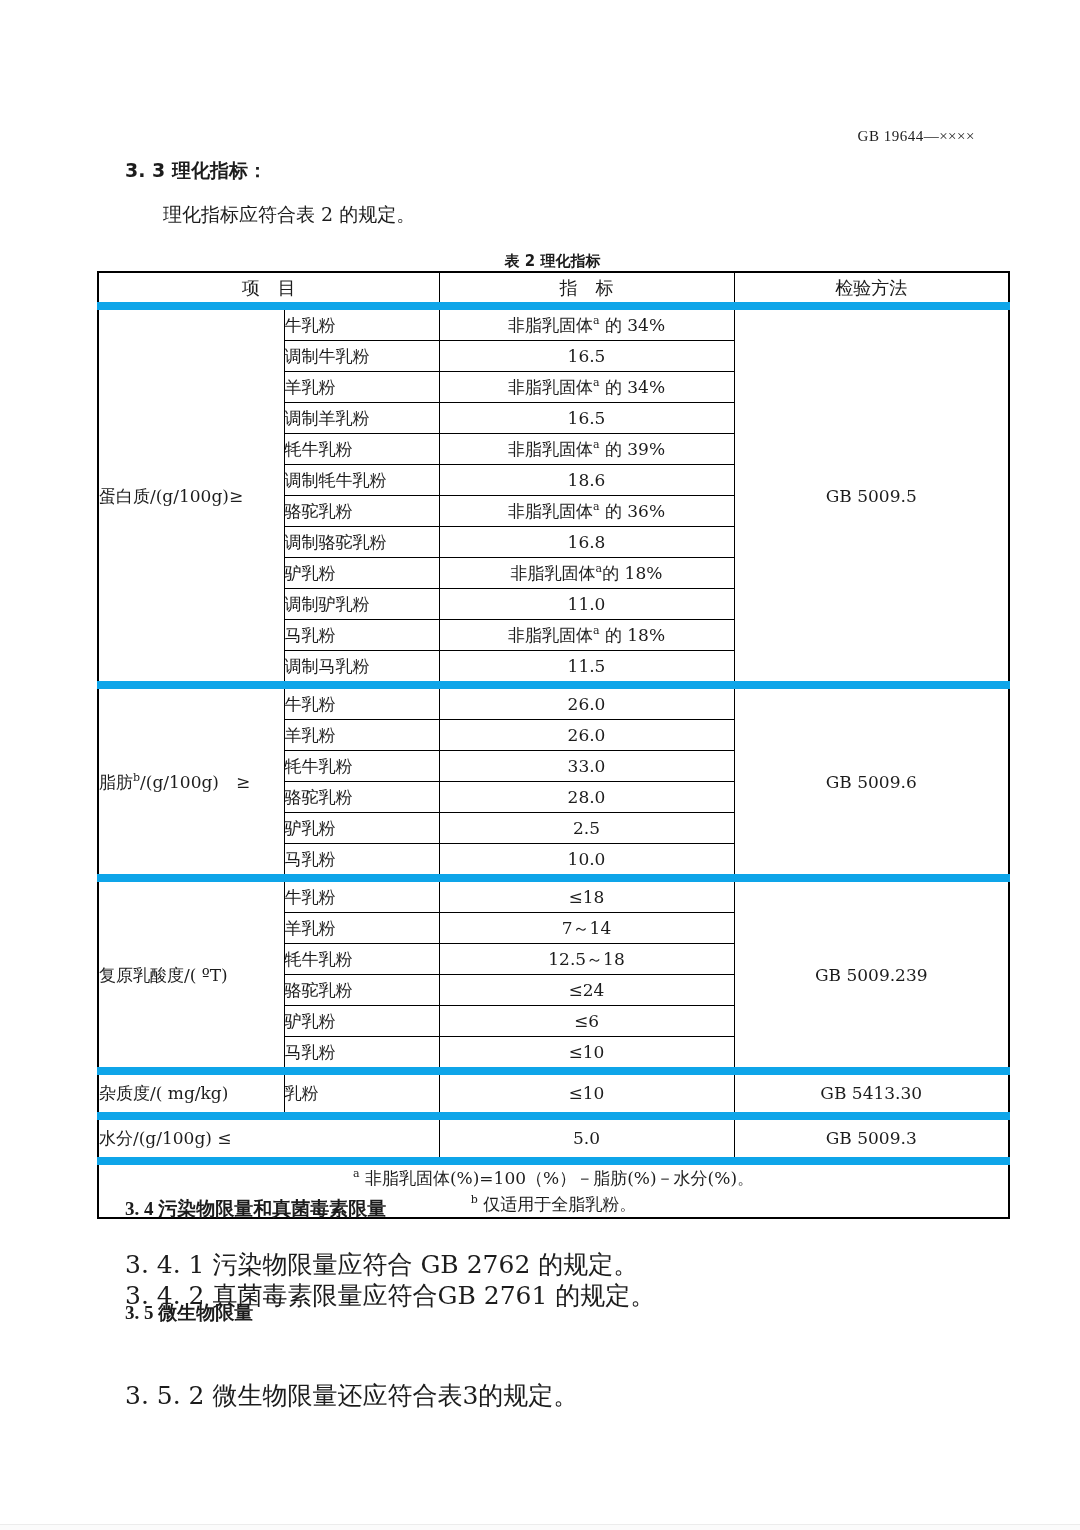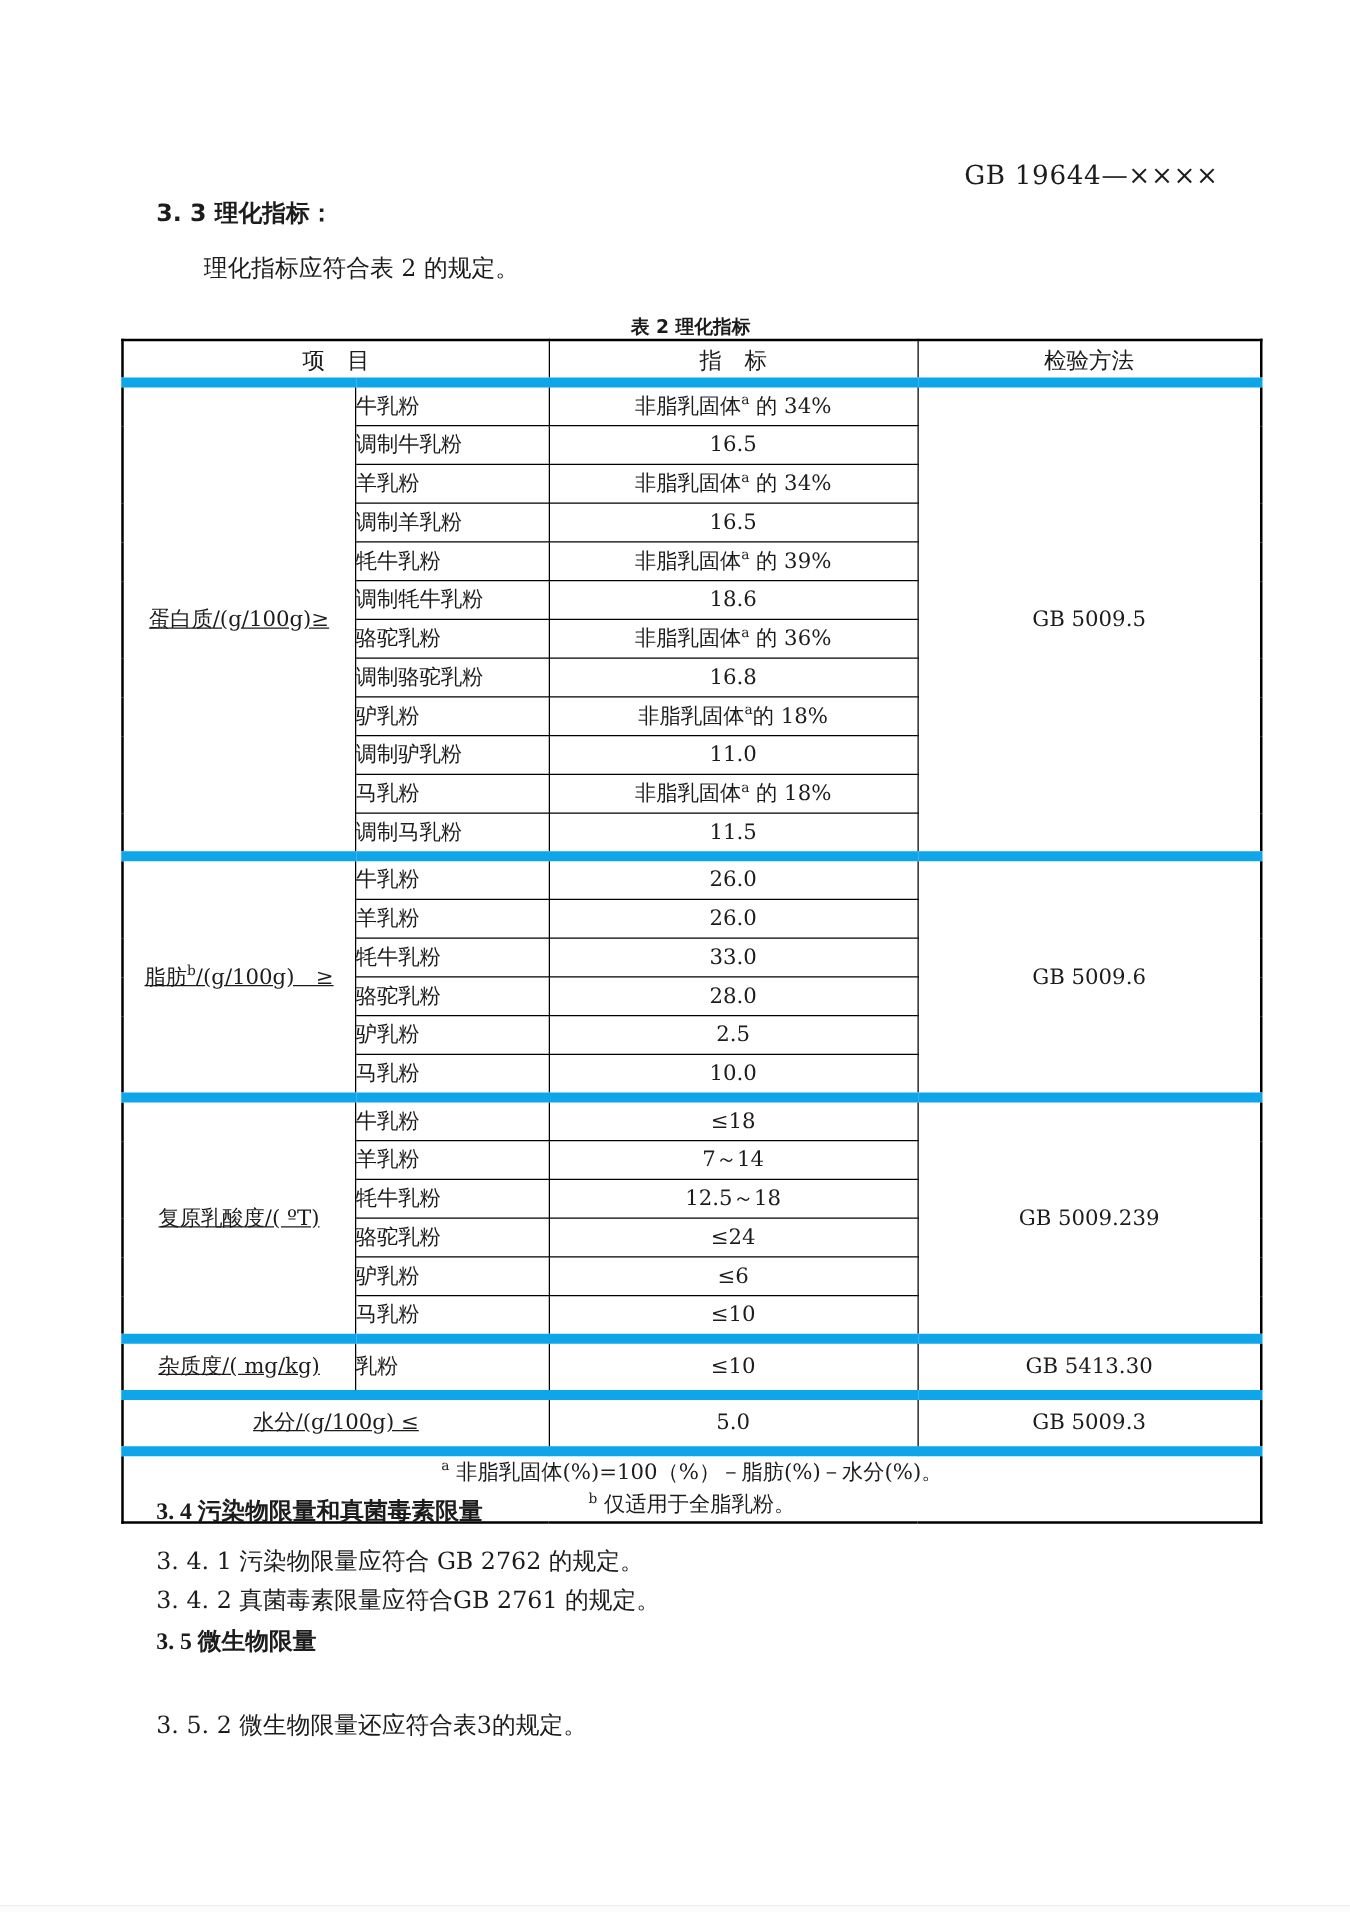--- a/index.html
+++ b/index.html
@@ -13,22 +13,23 @@
     position: relative;
     width: 1080px;
     height: 1530px;
     background: #ffffff;
     overflow: hidden;
   }
   .doc-number {
     position: absolute;
     top: 128px;
     right: 105px;
-    font-size: 21px;
+    font-size: 15px;
     letter-spacing: 0.5px;
+    font-family: Liberation Serif, serif;
   }
   .sec-heading {
     font-family: "DejaVu Sans", "Liberation Sans", sans-serif;
     font-weight: bold;
     font-size: 19px;
   }
   .h33 { position: absolute; left: 125px; top: 158px; }
   .p33 {
     position: absolute; left: 163px; top: 202px;
     font-size: 19px;
@@ -60,21 +61,21 @@
   }
   .t2 thead th {
     height: 34px;
     text-align: center;
     font-size: 18px;
     border-bottom: 2px solid #000;
   }
   .t2 tbody td { height: 30px; line-height: 30px; }
   .t2 tr.group-start > td { border-top: 8px solid #0ea5e9; }
   .t2 tr.tall > td { height: 37px; line-height: 37px; }
-  .c-label { text-align: center; text-decoration: underline; }
+  .c-label { text-align: left; }
   .c-item  { text-align: left; padding-left: 13px; }
   .c-value { text-align: center; }
   .c-method{ text-align: center; }
   .c-footnote {
     text-align: center;
     padding: 5px 10px 6px 10px;
     line-height: 26px !important;
     height: auto !important;
     font-size: 16px;
   }
@@ -83,21 +84,21 @@
   #bottom-sections {
     position: absolute; left: 125px; top: 1196px;
     width: 830px; height: 210px;
   }
   #bottom-sections > div { position: absolute; left: 0; white-space: nowrap; }
   .bs-heading {
     font-family: Liberation Serif, serif;
     font-weight: bold;
     font-size: 19px;
   }
-  .bs-item { font-size: 19px; }
+  .bs-item { font-size: 25px; margin-top: 12px; }
   .page-bottom-edge {
     position: absolute; left: 0; top: 1524px; width: 100%; height: 6px;
     background: #fbfbfb; border-top: 1px solid #ececec;
   }
 </style>
 </head>
 <body>
 
 <div class="page">
 

